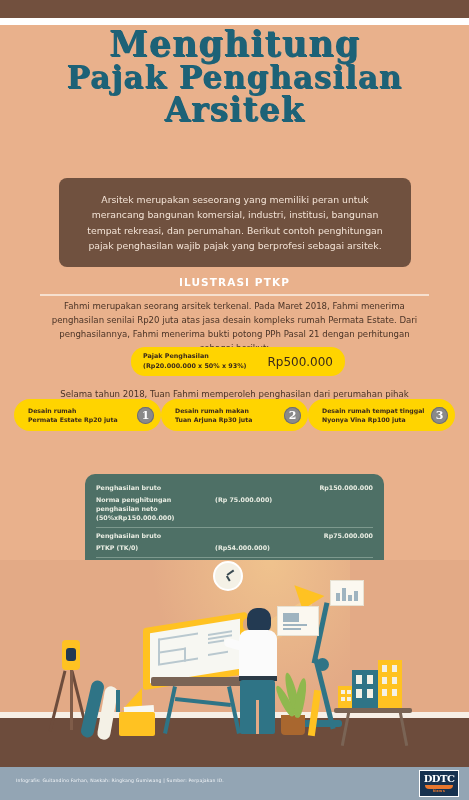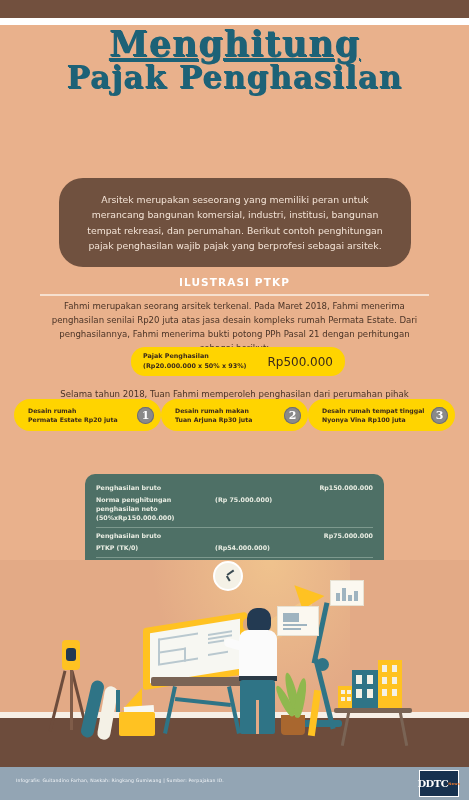--- a/index.html
+++ b/index.html
@@ -15,28 +15,28 @@
   .top-white{position:absolute;top:18px;left:0;width:469px;height:7px;background:#ffffff;}
 
   
   .title-wrap{position:absolute;top:26px;left:0;width:469px;text-align:center;}
   .title-line{
     font-family:"DejaVu Serif","Liberation Serif",serif;
     color:#1d6277;font-weight:bold;letter-spacing:1px;
     text-shadow:1px 1px 0 #1d6277;
     line-height:1.02;
   }
-  .t1{font-size:35px;text-decoration:underline;}
+  .t1{font-size:35px;}
   .t2{font-size:31px;}
   .t3{font-size:33px;}
 
   
   .intro-box{
     position:absolute;top:178px;left:59px;width:352px;
-    background:#70513f;border-radius:24px;
+    background:#70513f;border-radius:8px;
     padding:14px 18px;box-sizing:border-box;
     color:#f3e3d6;font-size:9.3px;line-height:1.65;text-align:center;
   }
 
   
   .sec-head{position:absolute;top:276px;left:0;width:469px;text-align:center;
     color:#ffffff;font-size:10.5px;font-weight:bold;letter-spacing:1.1px;}
   .sec-rule{position:absolute;top:294px;left:40px;width:389px;height:2px;background:#f6e0cf;}
 
   
@@ -158,36 +158,37 @@
   .bld1{position:absolute;top:110px;left:352px;width:26px;height:38px;background:#2f7486;}
   .bld2{position:absolute;top:100px;left:378px;width:24px;height:48px;background:#ffc222;}
   .bld3{position:absolute;top:126px;left:338px;width:16px;height:22px;background:#ffc222;}
   .win{position:absolute;background:#f4f1e6;}
 
   
   .footer{position:absolute;top:765px;left:0;width:469px;height:35px;background:#93a5b4;}
   .footer-top{position:absolute;top:765px;left:0;width:469px;height:2px;background:#6d4c3c;}
   .footer-txt{position:absolute;top:778px;left:16px;width:300px;color:#f2f5f8;font-size:4.6px;letter-spacing:.15px;}
   .logo{position:absolute;top:770px;left:419px;width:38px;height:25px;background:#16314f;border:1.5px solid #ffffff;
-    display:flex;flex-direction:row;align-items:center;justify-content:center;}
+    display:flex;flex-direction:column;align-items:center;justify-content:center;}
   .logo-main{color:#ffffff;font-family:"DejaVu Serif","Liberation Serif",serif;font-size:10px;font-weight:bold;letter-spacing:-.5px;line-height:1;}
   .logo-swoosh{width:28px;height:4px;background:#e8772e;border-radius:0 0 10px 10px;margin-top:1px;}
   .logo-sub{color:#e8772e;font-size:3.6px;font-weight:bold;letter-spacing:.4px;}
 </style>
 </head>
 <body>
 
 <div class="page">
 
   <div class="top-brown"></div>
   <div class="top-white"></div>
 
   <div class="title-wrap">
     <div class="title-line t1">Menghitung</div>
     <div class="title-line t2">Pajak Penghasilan</div>
+    <div class="title-line t3">Arsitek</div>
   </div>
 
   <div class="intro-box">
     <span>Arsitek merupakan seseorang yang memiliki peran untuk merancang bangunan komersial, industri, institusi, bangunan tempat rekreasi, dan perumahan. Berikut contoh penghitungan pajak penghasilan wajib pajak yang berprofesi sebagai arsitek.</span>
   </div>
 
   <div class="sec-head">ILUSTRASI PTKP</div>
   <div class="sec-rule"></div>
 
   <div class="para para-1">Fahmi merupakan seorang arsitek terkenal. Pada Maret 2018, Fahmi menerima penghasilan senilai Rp20 juta atas jasa desain kompleks rumah Permata Estate. Dari penghasilannya, Fahmi menerima bukti potong PPh Pasal 21 dengan perhitungan sebagai berikut:</div>

